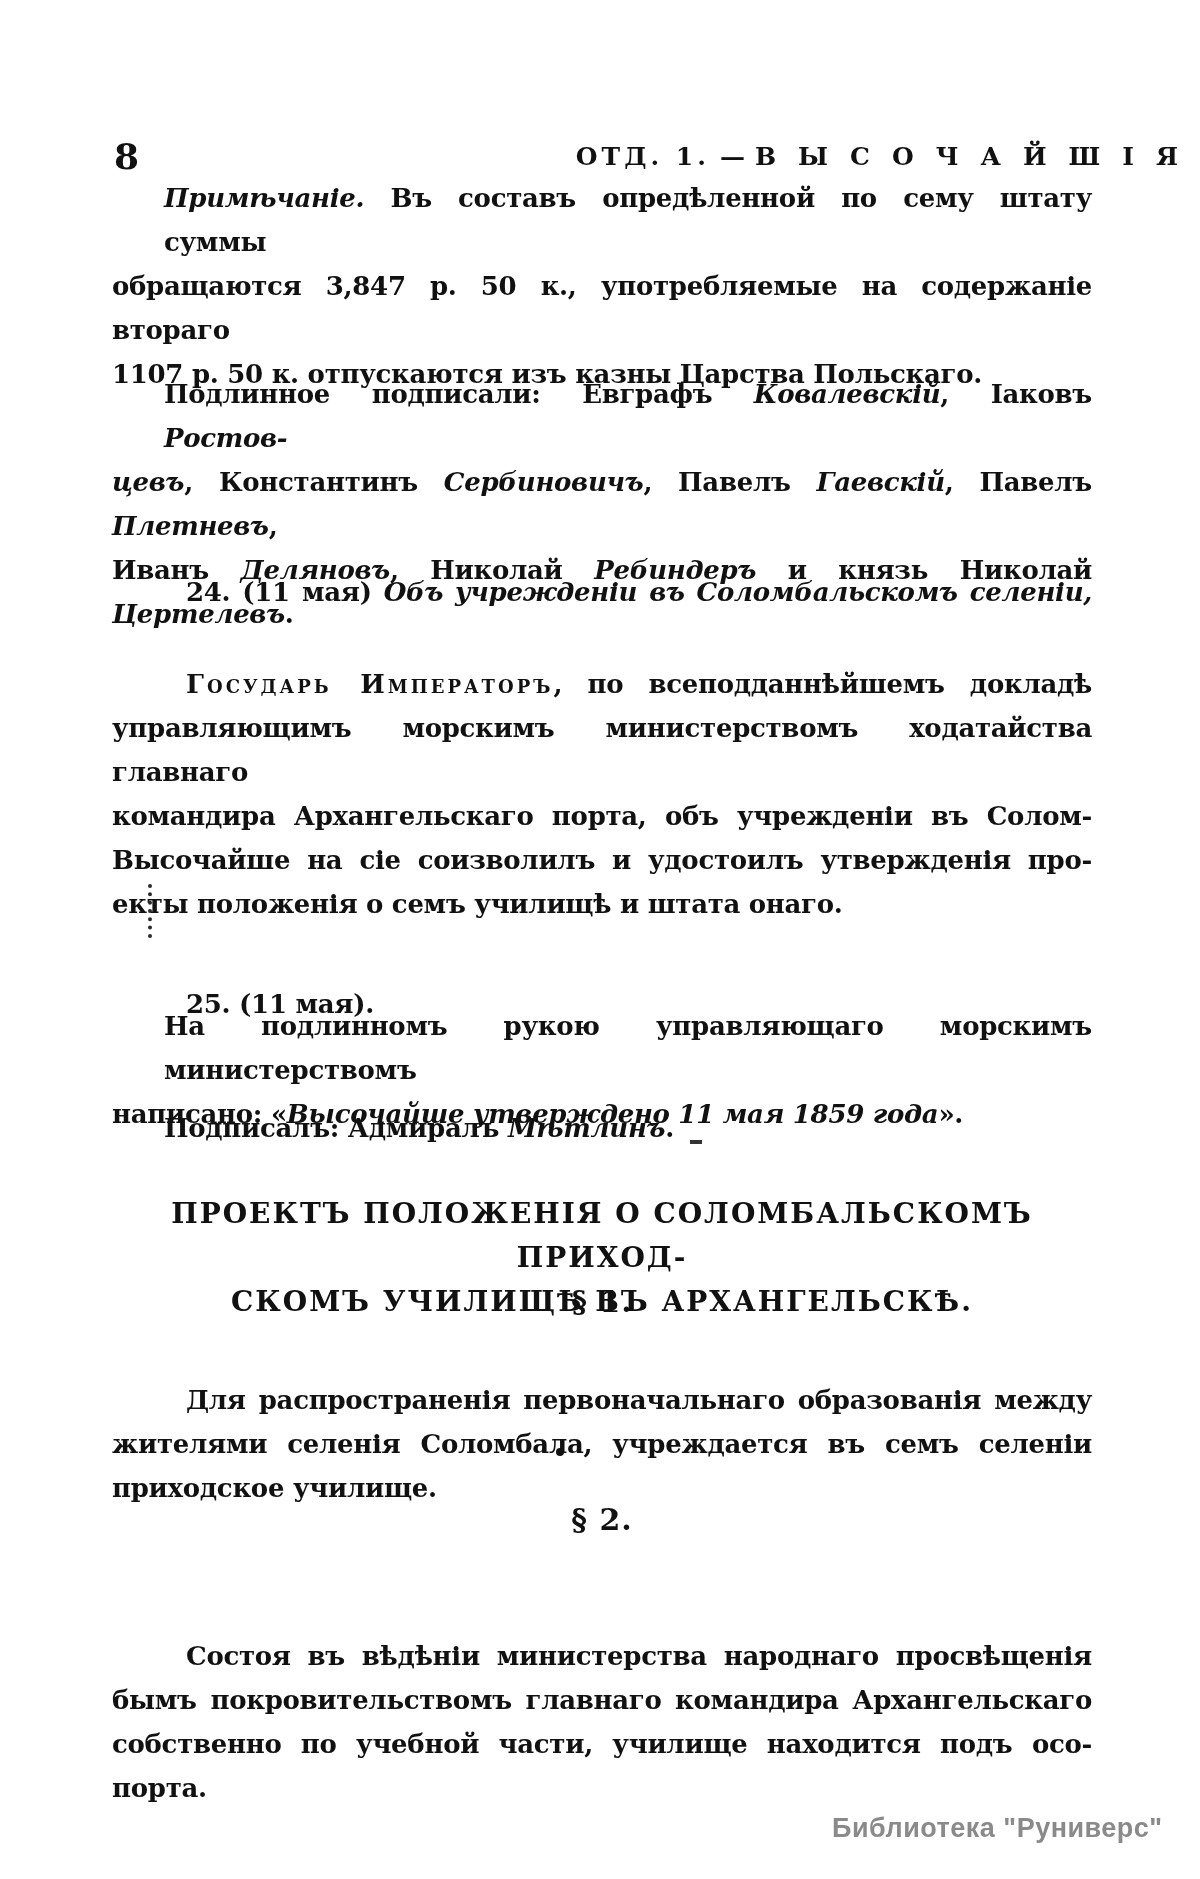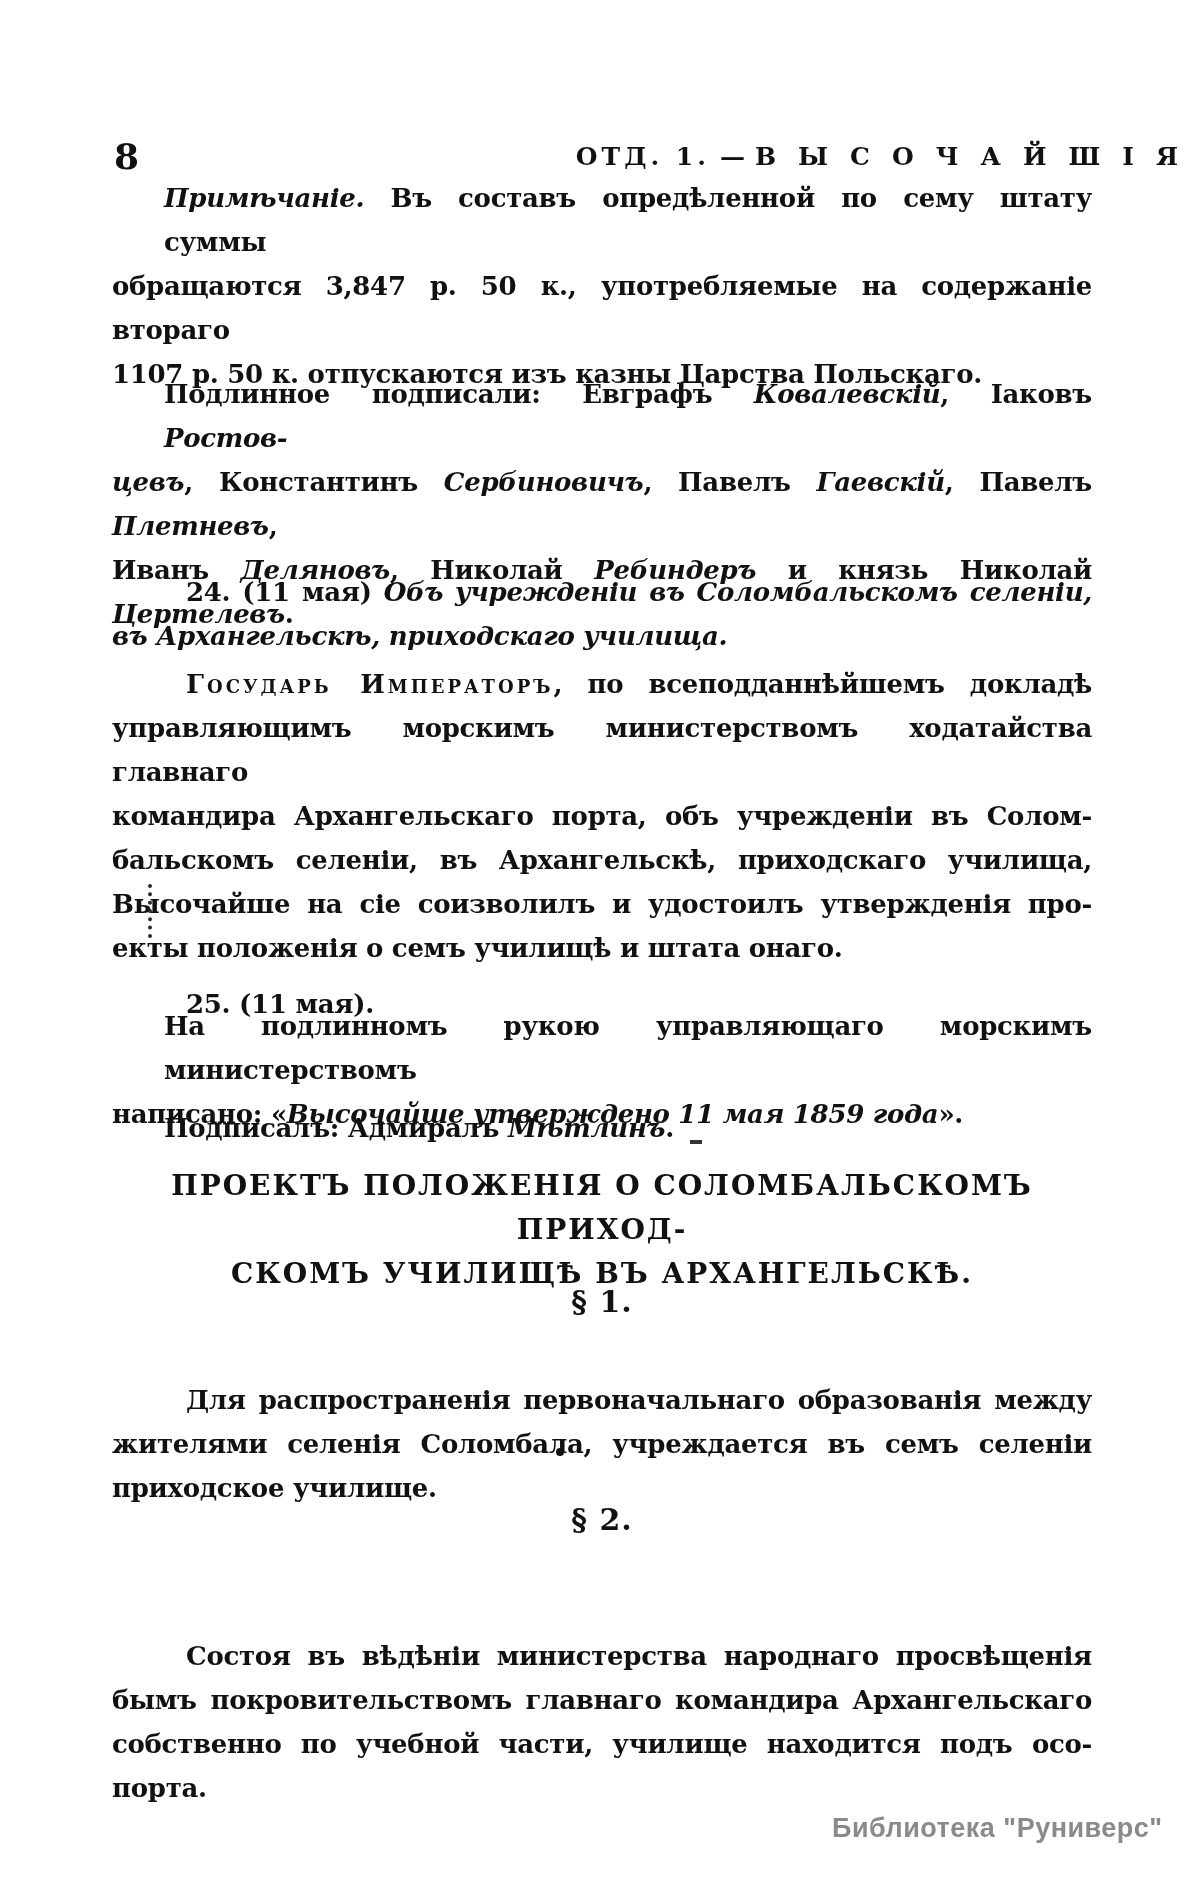--- a/index.html
+++ b/index.html
@@ -20,21 +20,21 @@
   .tb { position:absolute; left:112px; width:980px; font-size:26px; line-height:44px; letter-spacing:-0.3px; }
   .line { text-align:justify; text-align-last:justify; }
   .line.last { text-align-last:left; }
   .line.center { text-align:center; text-align-last:center; }
   .indent { padding-left:52px; }
   .indent-wide { padding-left:74px;margin-top:38px; }
 
   .seg-i { font-style:italic; }
   .seg-sc { font-variant:small-caps; letter-spacing:3px; }
 
-  .proj-heading { font-size:28px; letter-spacing:2px; }
+  .proj-heading { font-size:28px; letter-spacing:2px;margin-top:28px; }
   .sec-mark { font-size:30px; letter-spacing:1px; }
 
   
   .footer-credit {
     position:absolute; top:1813px; left:832px;
     font-family:"Liberation Sans","DejaVu Sans",sans-serif;
     font-weight:700; font-size:27px; color:#8a8a8a; letter-spacing:0.5px;
   }
 
   
@@ -61,28 +61,26 @@
   </div>
 
   <div class="tb" style="top:372px">
     <div class="line indent"><span>Подлинное подписали: Евграфъ </span><span class="seg-i">Ковалевскій</span><span>, Іаковъ </span><span class="seg-i">Ростов-</span></div>
     <div class="line"><span class="seg-i">цевъ</span><span>, Константинъ </span><span class="seg-i">Сербиновичъ</span><span>, Павелъ </span><span class="seg-i">Гаевскій</span><span>, Павелъ </span><span class="seg-i">Плетневъ</span><span>,</span></div>
     <div class="line last"><span>Иванъ </span><span class="seg-i">Деляновъ</span><span>, Николай </span><span class="seg-i">Ребиндеръ</span><span> и князь Николай </span><span class="seg-i">Цертелевъ</span><span>.</span></div>
   </div>
 
   <div class="tb" style="top:532px">
     <div class="line indent-wide"><span>24. (11 мая) </span><span class="seg-i">Объ учрежденіи въ Соломбальскомъ селеніи,</span></div>
-    <div class="line last"><span class="seg-i">въ Архангельскѣ, приходскаго училища.</span></div>
   </div>
 
   <div class="tb" style="top:624px">
     <div class="line indent-wide"><span class="seg-sc">Государь Императоръ</span><span>, по всеподданнѣйшемъ докладѣ</span></div>
     <div class="line"><span>управляющимъ морскимъ министерствомъ ходатайства главнаго</span></div>
     <div class="line"><span>командира Архангельскаго порта, объ учрежденіи въ Солом-</span></div>
-    <div class="line"><span>бальскомъ селеніи, въ Архангельскѣ, приходскаго училища,</span></div>
     <div class="line"><span>Высочайше на сіе соизволилъ и удостоилъ утвержденія про-</span></div>
     <div class="line last"><span>екты положенія о семъ училищѣ и штата онаго.</span></div>
   </div>
 
   <div class="tb" style="top:944px">
     <div class="line last indent-wide"><span>25. (11 мая).</span></div>
   </div>
 
   <div class="tb" style="top:1004px">
     <div class="line indent"><span>На подлинномъ рукою управляющаго морскимъ министерствомъ</span></div>

